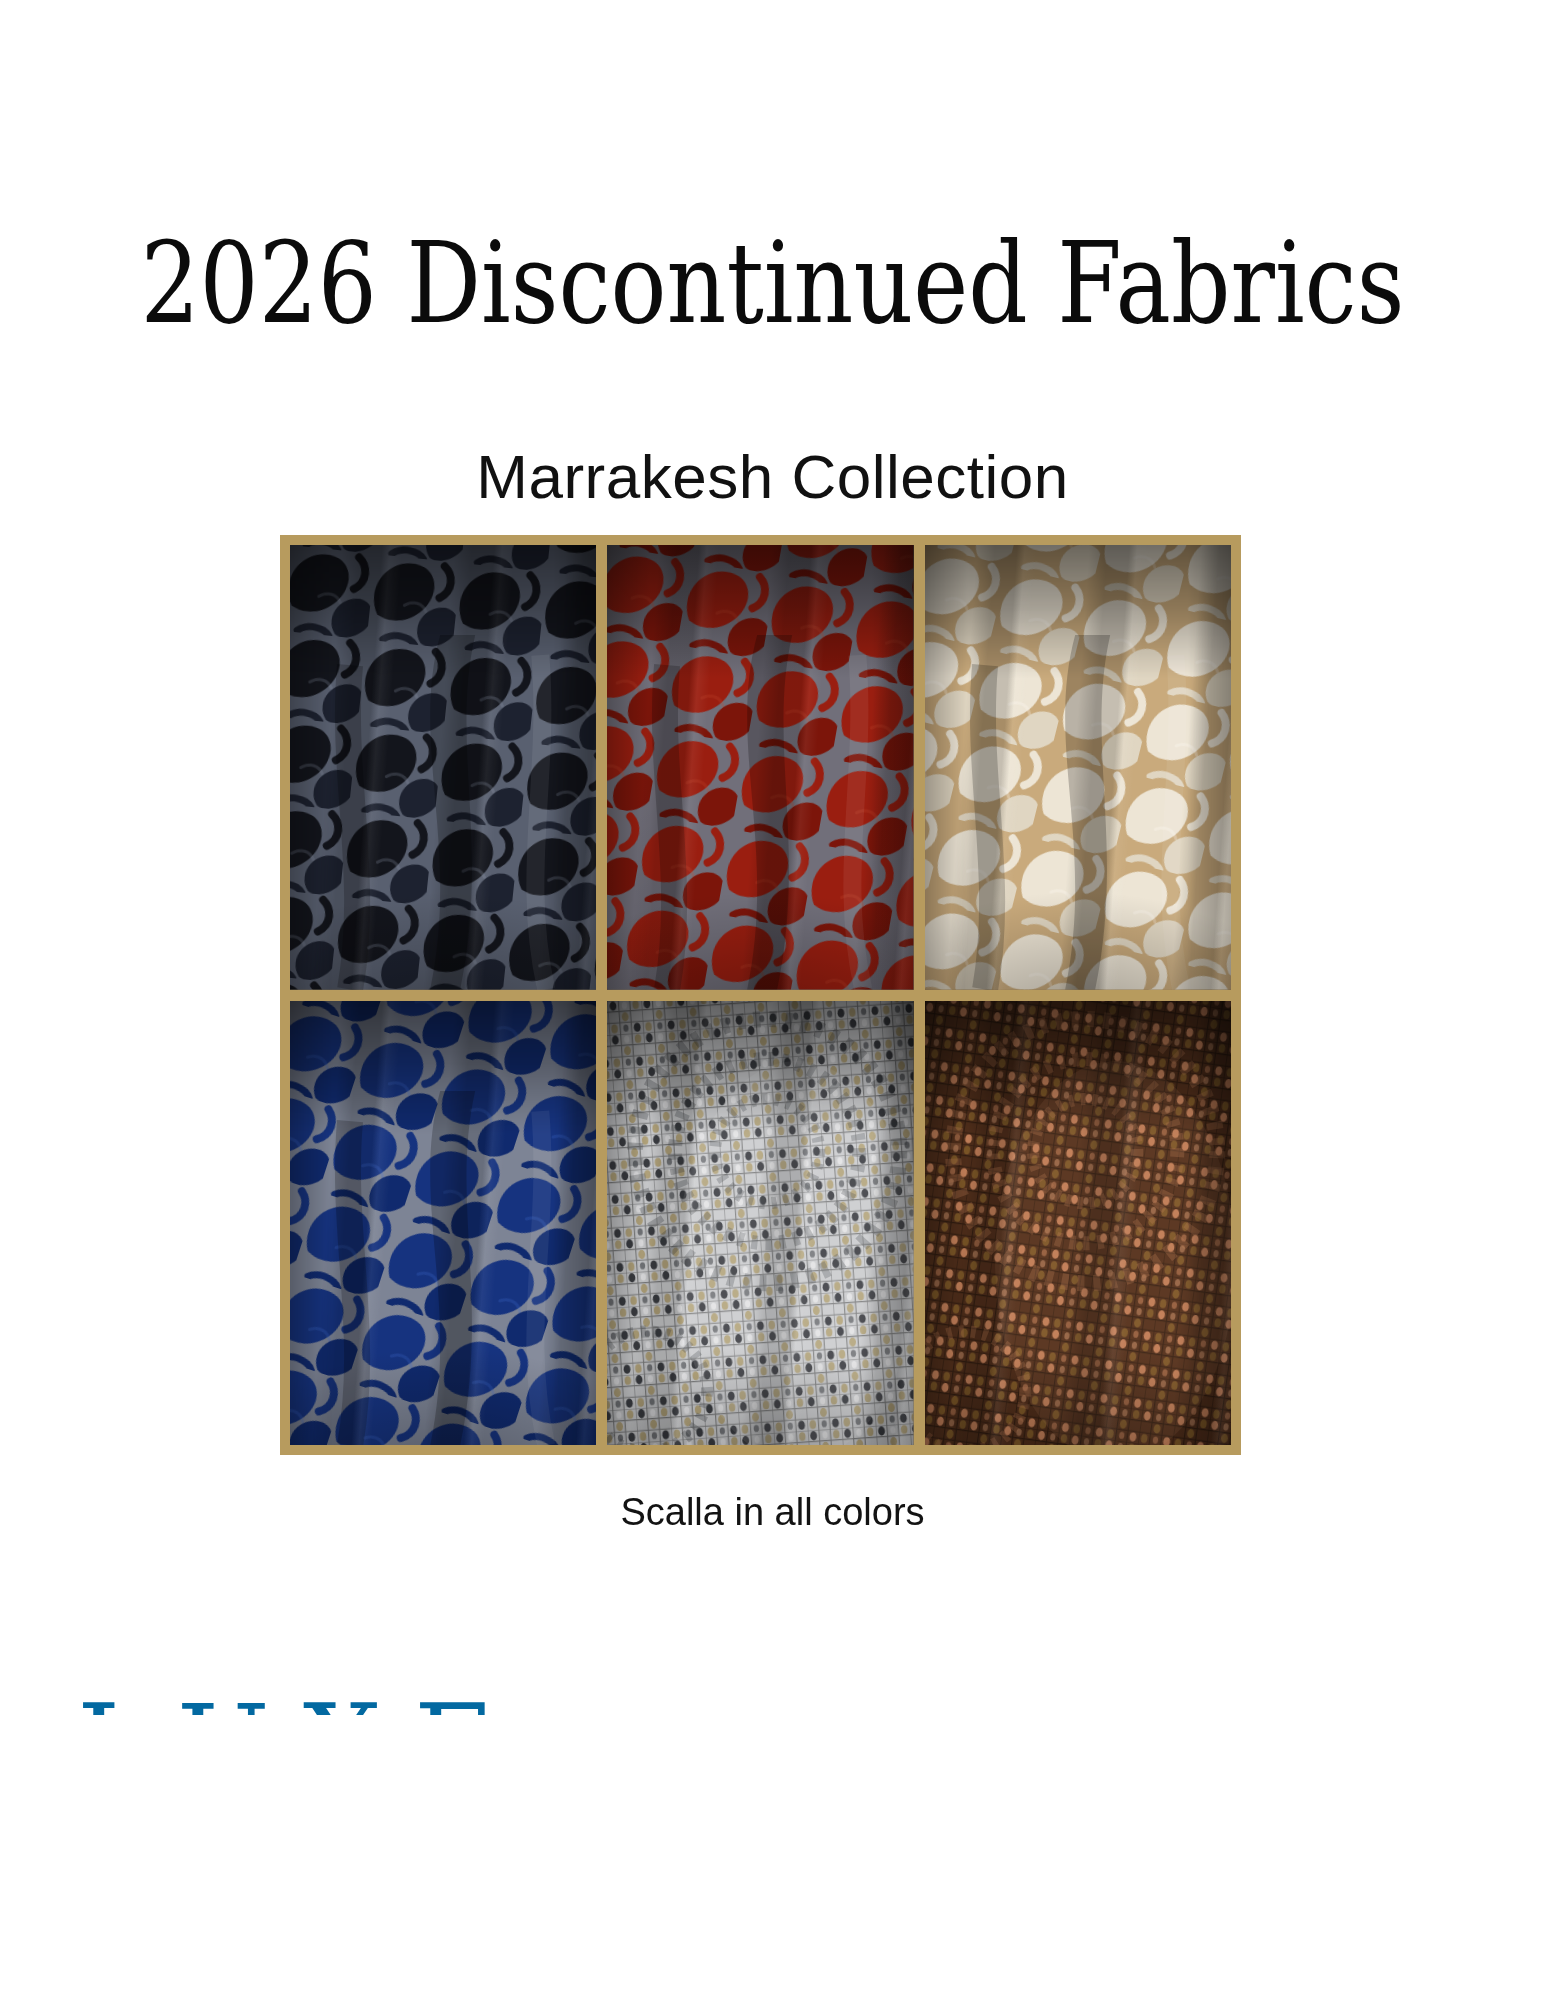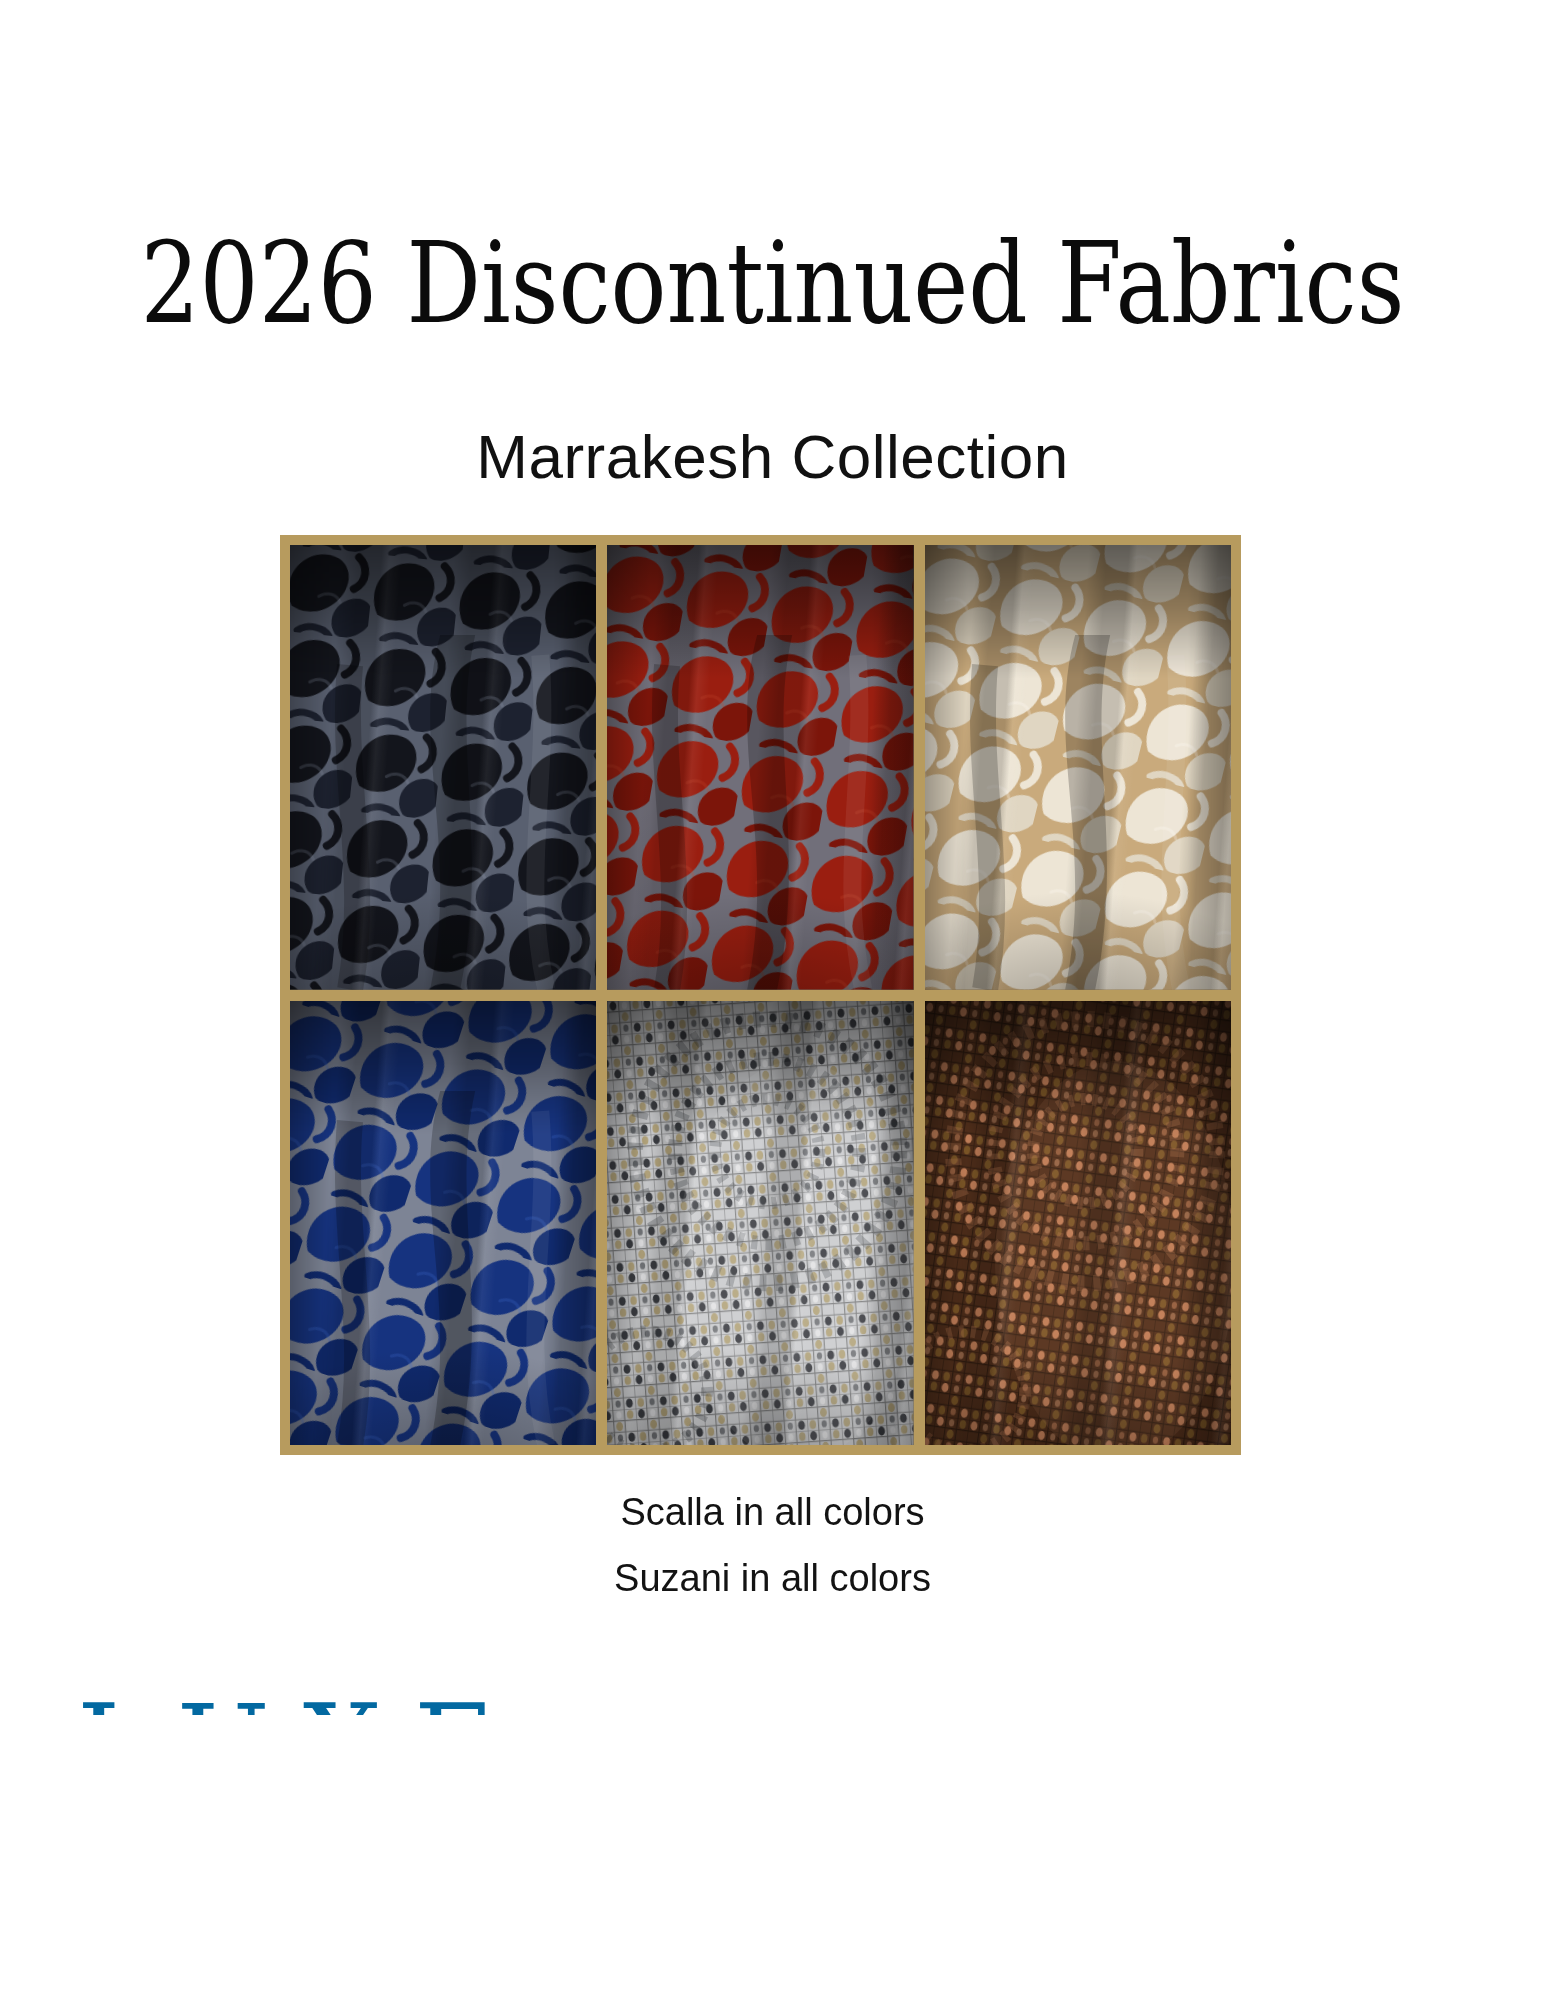--- a/index.html
+++ b/index.html
@@ -18,21 +18,21 @@
     font-family:"DejaVu Serif", serif;
     font-size:112px;line-height:1.05;font-weight:500;
     color:#0b0b0b;white-space:nowrap;
   }
   .title .squeeze{
     display:inline-block;
     transform:scaleX(.83);
     transform-origin:50% 50%;
   }
   .subtitle{
-    position:absolute;top:372px;left:0;width:100%;
+    position:absolute;top:392px;left:0;width:100%;
     text-align:center;
     font-size:62px;line-height:1.1;font-weight:400;
     letter-spacing:.5px;color:#111111;
   }
   
   .grid-frame{
     position:absolute;left:280px;top:535px;
     width:961px;height:920px;
     box-sizing:border-box;padding:10px;
     display:grid;
@@ -224,21 +224,20 @@
         <circle cx="40" cy="390" r="60" stroke-width="12" stroke-dasharray="5 7"></circle>
       </g>
       <ellipse cx="190" cy="260" rx="120" ry="200" fill="#e6a77d" fill-opacity=".10"></ellipse>
   </svg>
         <span class="shade"></span>
       </figure>
   </section>
 
   <div class="caption">
     <p>Scalla in all colors</p>
-    <p>Suzani in all colors</p>
   </div>
 
   <div class="logo">
     <div class="logo-primary" style="color: #0369a1;">LUXE</div>
     <div class="logo-script" style="color: rgb(181, 151, 90);">Linen</div>
   </div>
 
 </div>
 
 </body></html>

